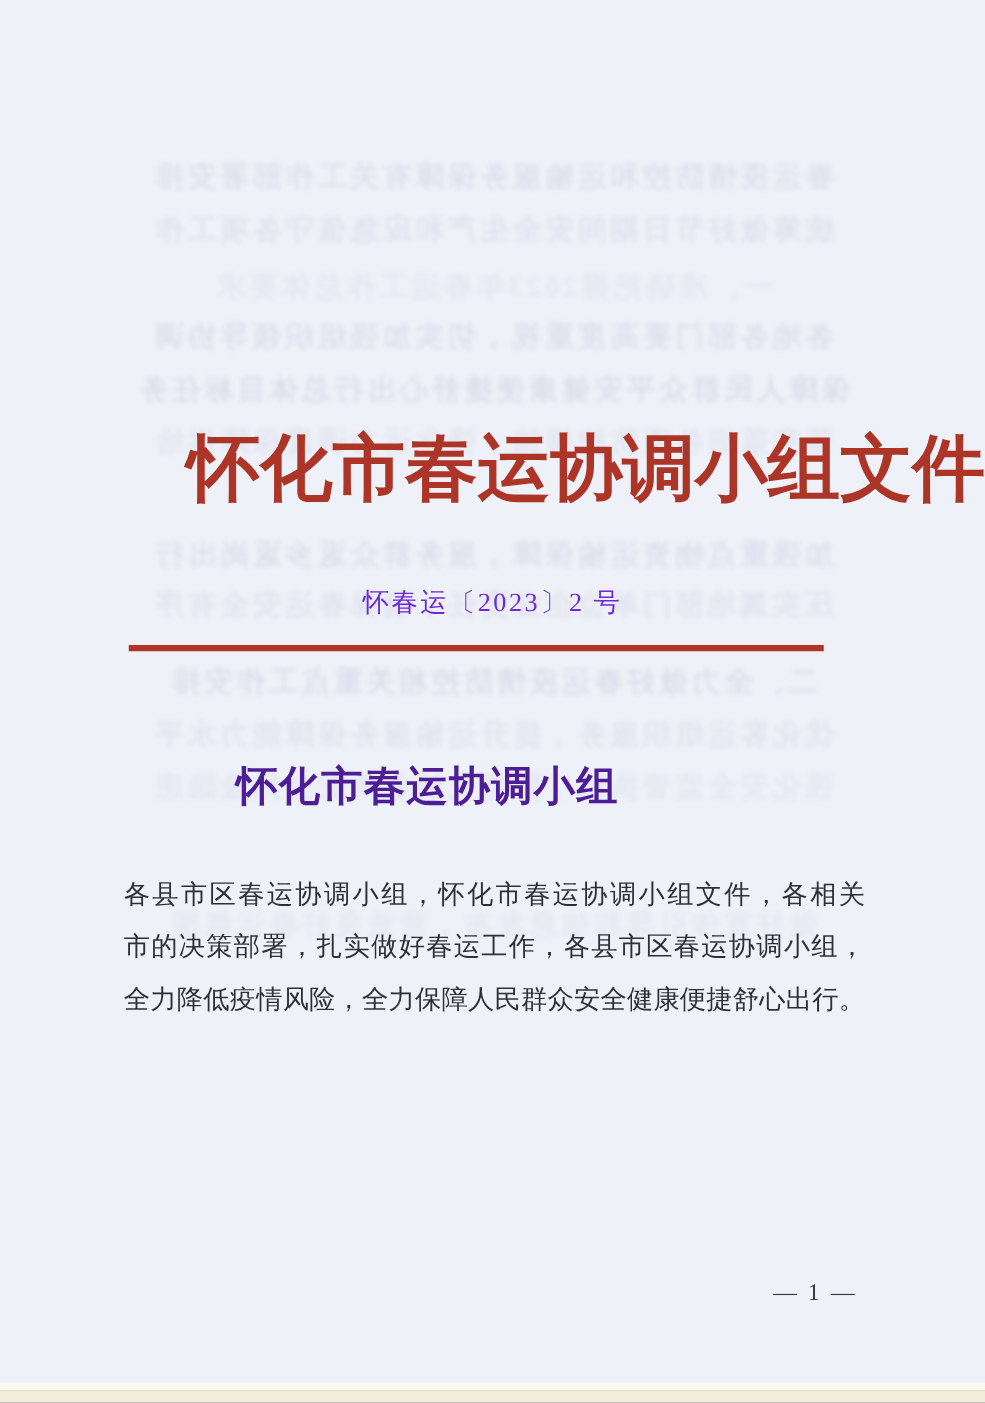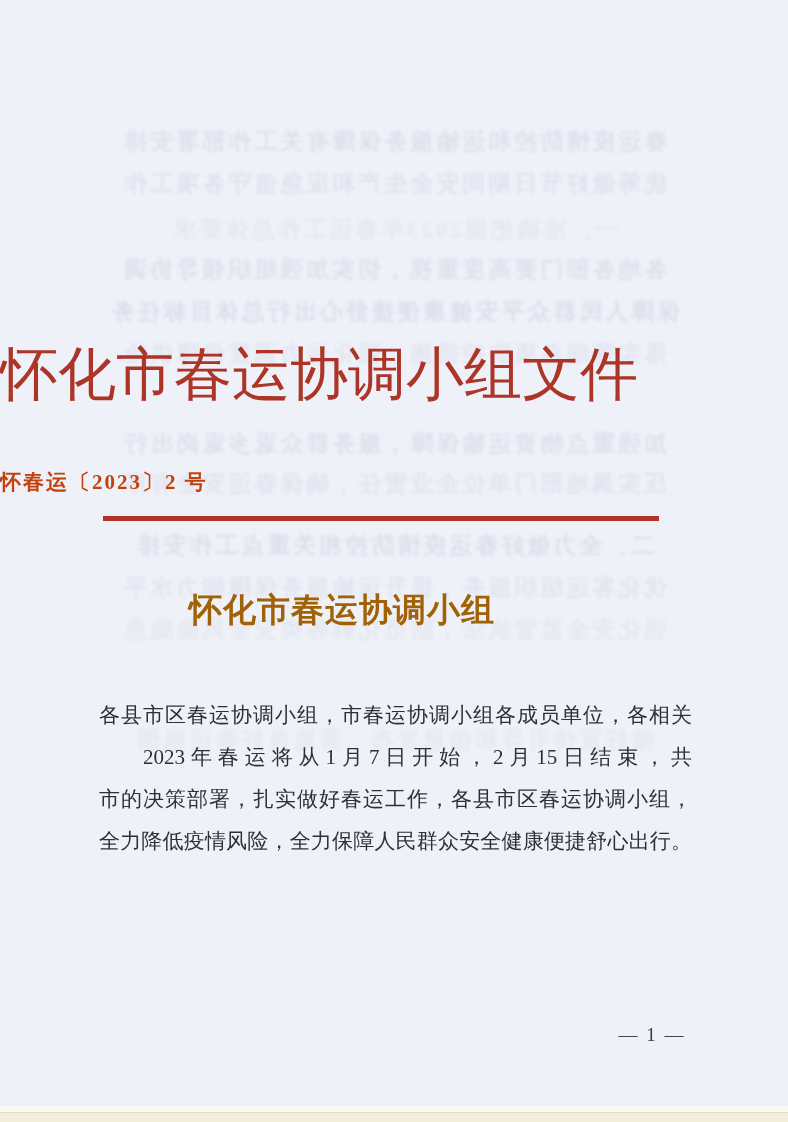--- a/index.html
+++ b/index.html
@@ -35,56 +35,56 @@
     white-space: nowrap;
     overflow: hidden;
   }
 
   
   .masthead {
     position: absolute;
     top: 336px;
     left: 0;
     width: 788px;
-    text-align: left;
+    text-align: right;
     font-size: 58px;
-    font-weight: normal;
+    font-weight: bold;
     letter-spacing: 0px;
     color: #ad3528;
     white-space: nowrap;
   }
 
   .doc-number {
     position: absolute;
     top: 468px;
     left: 0;
     width: 788px;
+    text-align: center;
     font-size: 21px;
-    color: #c2410c;
+    color: #6d28d9;
     letter-spacing: 2px;
-    font-weight: bold;
   }
 
   .red-rule {
     position: absolute;
     top: 516px;
     left: 103px;
     width: 556px;
     height: 5px;
     background: #b23327;
   }
 
   
   .doc-title {
     position: absolute;
-    top: 588px;
+    top: 608px;
     left: 0;
     width: 684px;
     text-align: center;
-    color: #a16207;
+    color: #4c1d95;
   }
   .doc-title .t-line {
     font-size: 33px;
     font-weight: bold;
     line-height: 44px;
     letter-spacing: 1px;
     white-space: nowrap;
   }
 
   
@@ -160,22 +160,21 @@
 
   <div class="doc-number">怀春运〔2023〕2 号</div>
 
   <div class="red-rule"></div>
 
   <div class="doc-title">
     <div class="t-line">怀化市春运协调小组</div>
   </div>
 
   <div class="body-text">
-    <div class="b-line">各县市区春运协调小组，市春运协调小组各成员单位，各相关</div>
-    <div class="b-line indent">2023年春运将从1月7日开始，2月15日结束，共</div>
+    <div class="b-line">各县市区春运协调小组，怀化市春运协调小组文件，各相关</div>
     <div class="b-line">市的决策部署，扎实做好春运工作，各县市区春运协调小组，</div>
     <div class="b-line">全力降低疫情风险，全力保障人民群众安全健康便捷舒心出行。</div>
   </div>
 
   <div class="page-number">— 1 —</div>
 
   <div class="edge-highlight"></div>
   <div class="scanner-edge"></div>
 
 </div>

